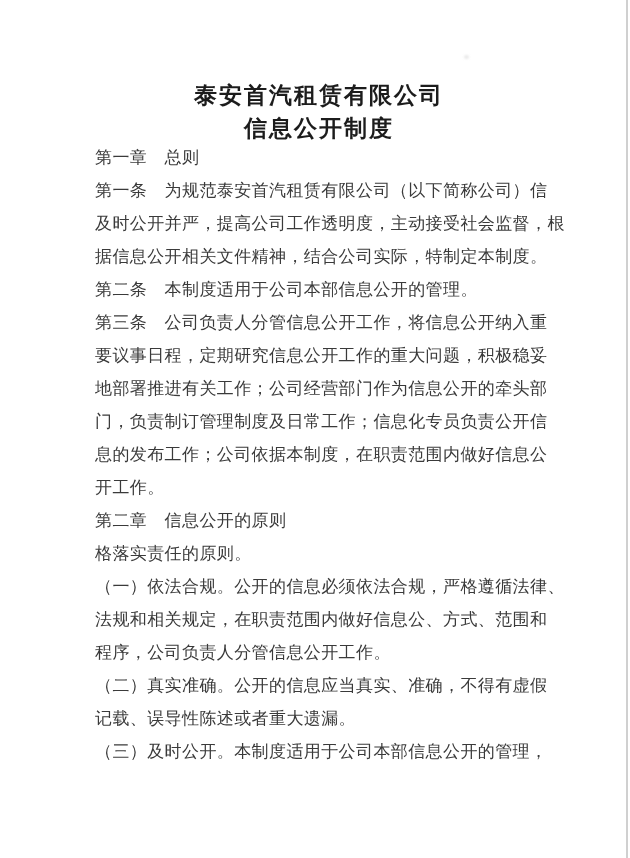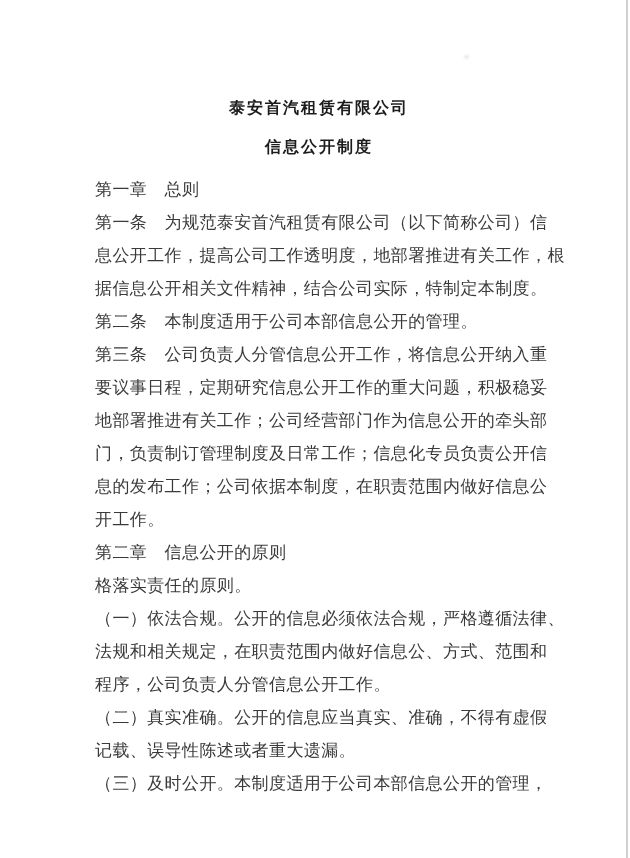--- a/index.html
+++ b/index.html
@@ -34,37 +34,36 @@
     border-radius: 50%;
     filter: blur(1px);
   }
   .content {
     position: absolute;
     left: 95px;
     top: 0;
     width: 448px;
   }
   .doc-title {
-    margin: 13px;
+    margin: 0;
     text-align: center;
     font-family: "Liberation Sans", sans-serif;
     font-weight: bold;
-    font-size: 16px;
+    font-size: 23px;
     line-height: 26px;
     color: #1c1c1c;
     letter-spacing: 2px;
   }
   .doc-title.first {
     padding-top: 82px;
   }
   .doc-title.second {
     margin-top: 7px;
   }
   .doc-lines {
-    margin-top: 11px;
   }
   .doc-line {
     height: 33px;
     line-height: 33px;
     font-size: 17px;
     color: #3a3a3a;
     letter-spacing: 0.4px;
     white-space: nowrap;
     font-family: "Liberation Serif", serif;
   }
@@ -73,21 +72,21 @@
 <body>
 
 <div class="page">
   <div class="scan-artifact"></div>
   <div class="content">
     <h1 class="doc-title first">泰安首汽租赁有限公司</h1>
     <h1 class="doc-title second">信息公开制度</h1>
     <div class="doc-lines" id="doc-lines">
         <div class="doc-line">第一章　总则</div>
         <div class="doc-line">第一条　为规范泰安首汽租赁有限公司（以下简称公司）信</div>
-        <div class="doc-line">息公开工作，提高公司工作透明度，地部署推进有关工作，根</div>
+        <div class="doc-line">及时公开并严，提高公司工作透明度，主动接受社会监督，根</div>
         <div class="doc-line">据信息公开相关文件精神，结合公司实际，特制定本制度。</div>
         <div class="doc-line">第二条　本制度适用于公司本部信息公开的管理。</div>
         <div class="doc-line">第三条　公司负责人分管信息公开工作，将信息公开纳入重</div>
         <div class="doc-line">要议事日程，定期研究信息公开工作的重大问题，积极稳妥</div>
         <div class="doc-line">地部署推进有关工作；公司经营部门作为信息公开的牵头部</div>
         <div class="doc-line">门，负责制订管理制度及日常工作；信息化专员负责公开信</div>
         <div class="doc-line">息的发布工作；公司依据本制度，在职责范围内做好信息公</div>
         <div class="doc-line">开工作。</div>
         <div class="doc-line">第二章　信息公开的原则</div>
         <div class="doc-line">格落实责任的原则。</div>

